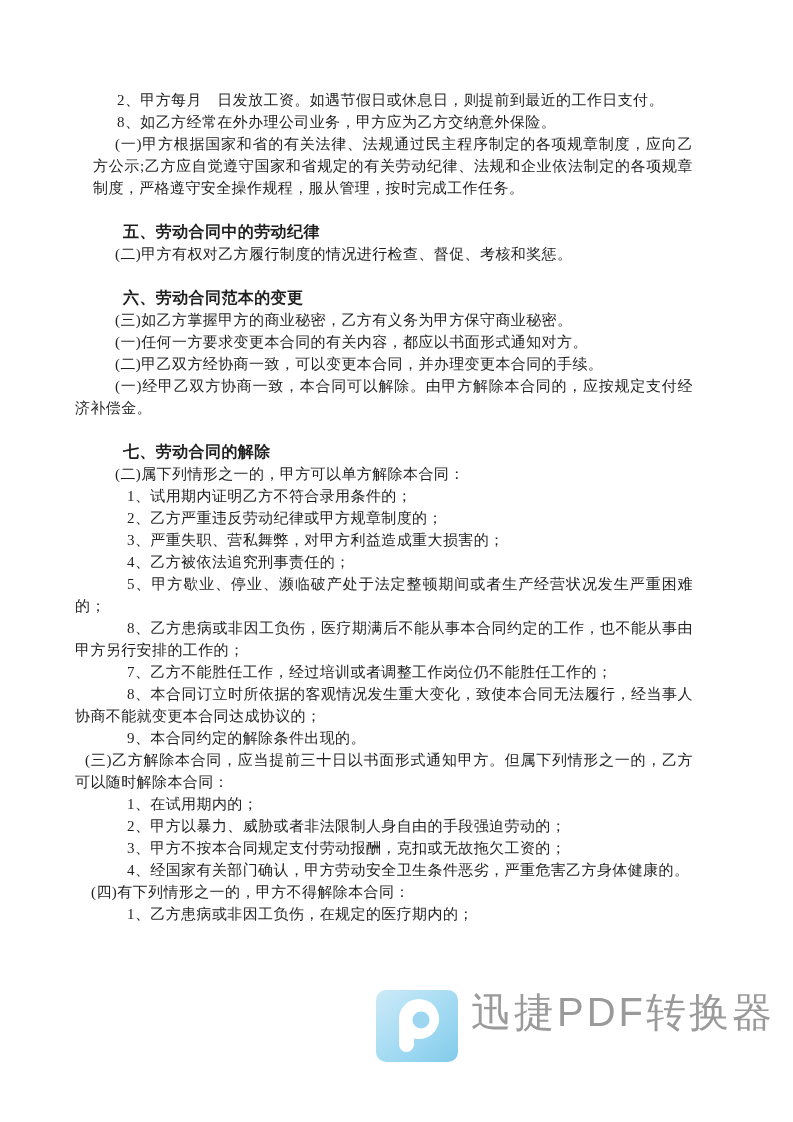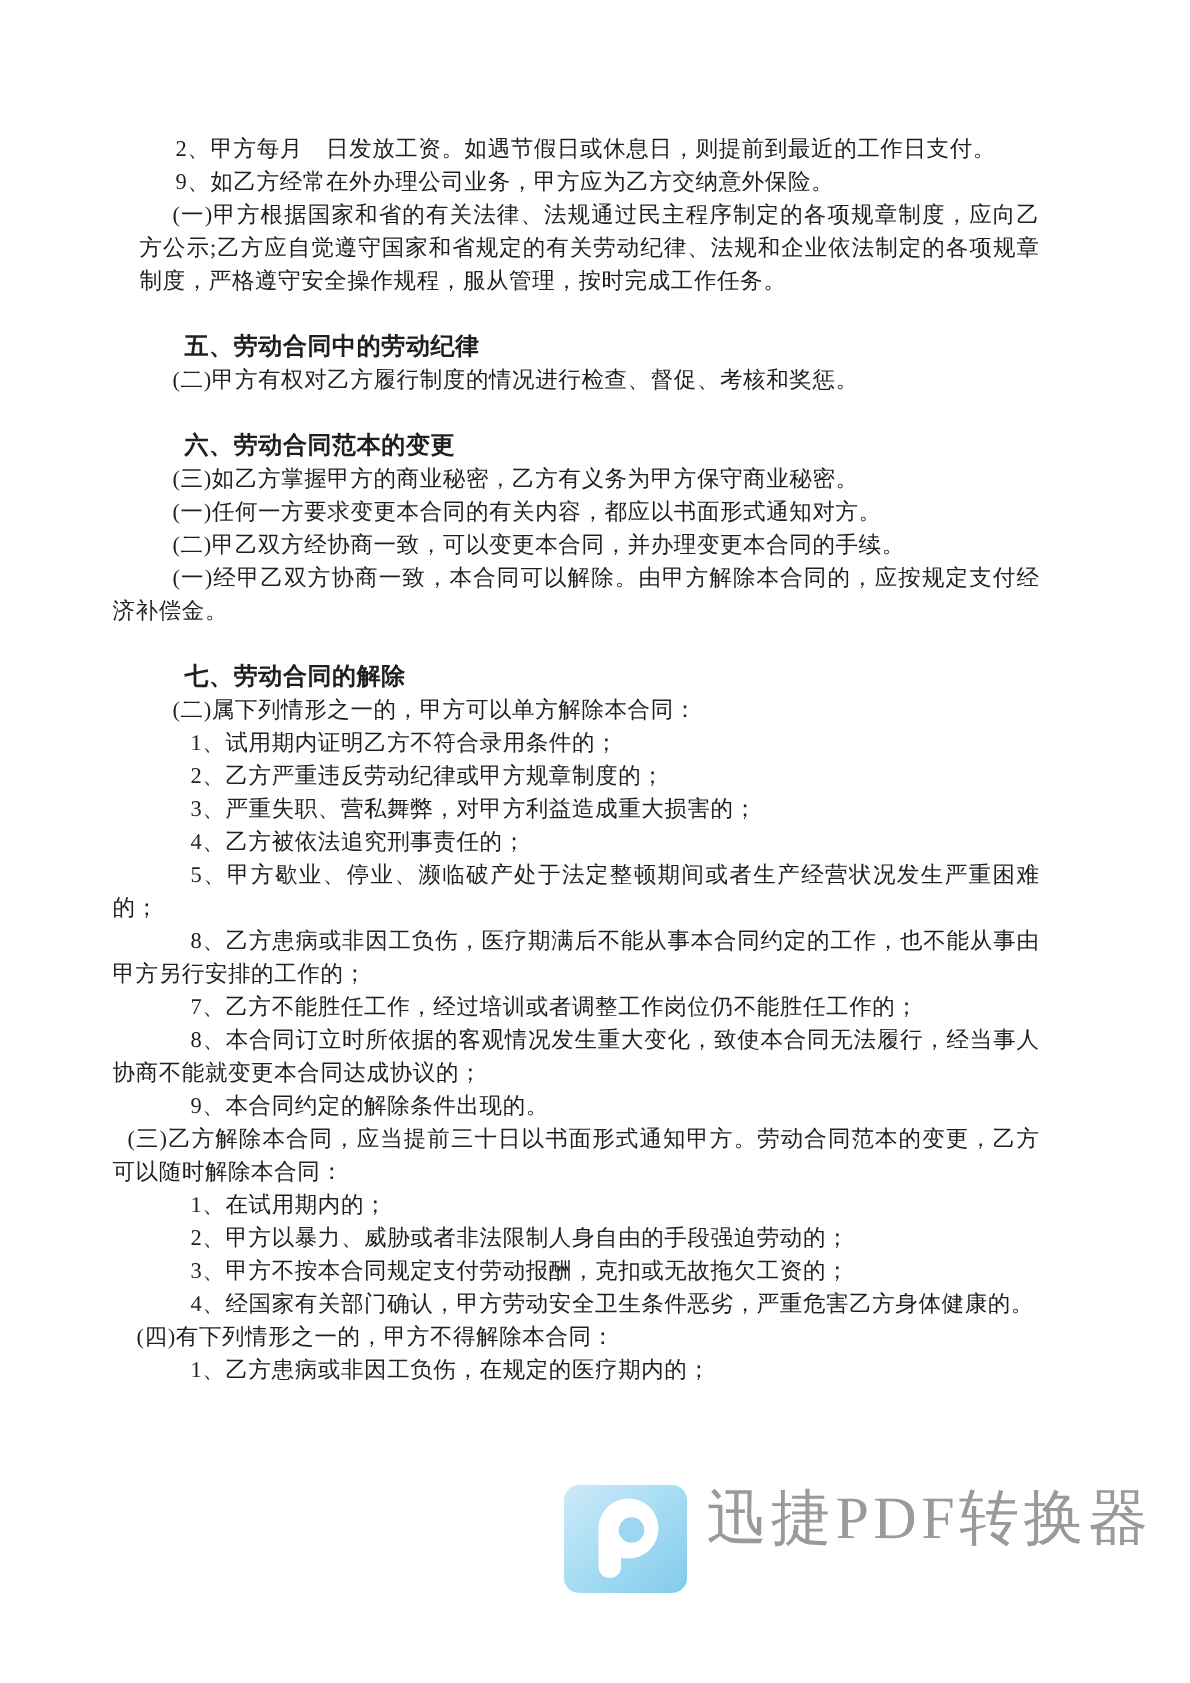--- a/index.html
+++ b/index.html
@@ -37,21 +37,21 @@
   .li   { text-indent: 52px; }   
 
   
   .watermark { position: absolute; inset: 0; z-index: 0; }
   .wm-logo {
     position: absolute; left: 376px; top: 990px;
     width: 82px; height: 72px; display: block;
   }
   .wm-text {
     position: absolute; left: 471px; top: 988px;
-    font-family: Liberation Serif, serif;
+    font-family: Liberation Sans, sans-serif;
     font-size: 40px; line-height: 48px; letter-spacing: 3px;
     white-space: nowrap;
   }
 </style>
 </head>
 <body>
 
 <div class="page">
 
   <div class="watermark">
@@ -68,41 +68,41 @@
         <circle cx="43" cy="29" r="20" fill="#ffffff"></circle>
         <rect x="23" y="24" width="15" height="38" rx="7.5" fill="#ffffff"></rect>
         <circle cx="45" cy="30" r="8.5" fill="#9dd6f1"></circle>
       </svg>
     </span>
     <span class="wm-text" style="color:#9a9a9a">迅捷PDF转换器</span>
   </div>
 
   <main class="content" id="doc-blocks">
       <p class="blk ptop">2、甲方每月　日发放工资。如遇节假日或休息日，则提前到最近的工作日支付。</p>
-      <p class="blk ptop">9、如乙方经常在外办理公司业务，甲方应为乙方交纳意外保险。</p>
+      <p class="blk ptop">8、如乙方经常在外办理公司业务，甲方应为乙方交纳意外保险。</p>
       <p class="blk p5a">(一)甲方根据国家和省的有关法律、法规通过民主程序制定的各项规章制度，应向乙方公示;乙方应自觉遵守国家和省规定的有关劳动纪律、法规和企业依法制定的各项规章制度，严格遵守安全操作规程，服从管理，按时完成工作任务。</p>
       <p class="blk h">五、劳动合同中的劳动纪律</p>
       <p class="blk p">(二)甲方有权对乙方履行制度的情况进行检查、督促、考核和奖惩。</p>
       <p class="blk h">六、劳动合同范本的变更</p>
       <p class="blk p">(三)如乙方掌握甲方的商业秘密，乙方有义务为甲方保守商业秘密。</p>
       <p class="blk p">(一)任何一方要求变更本合同的有关内容，都应以书面形式通知对方。</p>
       <p class="blk p">(二)甲乙双方经协商一致，可以变更本合同，并办理变更本合同的手续。</p>
       <p class="blk p">(一)经甲乙双方协商一致，本合同可以解除。由甲方解除本合同的，应按规定支付经济补偿金。</p>
       <p class="blk h">七、劳动合同的解除</p>
       <p class="blk p">(二)属下列情形之一的，甲方可以单方解除本合同：</p>
       <p class="blk li">1、试用期内证明乙方不符合录用条件的；</p>
       <p class="blk li">2、乙方严重违反劳动纪律或甲方规章制度的；</p>
       <p class="blk li">3、严重失职、营私舞弊，对甲方利益造成重大损害的；</p>
       <p class="blk li">4、乙方被依法追究刑事责任的；</p>
       <p class="blk li">5、甲方歇业、停业、濒临破产处于法定整顿期间或者生产经营状况发生严重困难的；</p>
       <p class="blk li">8、乙方患病或非因工负伤，医疗期满后不能从事本合同约定的工作，也不能从事由甲方另行安排的工作的；</p>
       <p class="blk li">7、乙方不能胜任工作，经过培训或者调整工作岗位仍不能胜任工作的；</p>
       <p class="blk li">8、本合同订立时所依据的客观情况发生重大变化，致使本合同无法履行，经当事人协商不能就变更本合同达成协议的；</p>
       <p class="blk li">9、本合同约定的解除条件出现的。</p>
-      <p class="blk p3">(三)乙方解除本合同，应当提前三十日以书面形式通知甲方。劳动合同范本的变更，乙方可以随时解除本合同：</p>
+      <p class="blk p3">(三)乙方解除本合同，应当提前三十日以书面形式通知甲方。但属下列情形之一的，乙方可以随时解除本合同：</p>
       <p class="blk li">1、在试用期内的；</p>
       <p class="blk li">2、甲方以暴力、威胁或者非法限制人身自由的手段强迫劳动的；</p>
       <p class="blk li">3、甲方不按本合同规定支付劳动报酬，克扣或无故拖欠工资的；</p>
       <p class="blk li">4、经国家有关部门确认，甲方劳动安全卫生条件恶劣，严重危害乙方身体健康的。</p>
       <p class="blk p4">(四)有下列情形之一的，甲方不得解除本合同：</p>
       <p class="blk li">1、乙方患病或非因工负伤，在规定的医疗期内的；</p>
     </main>
 
 </div>
 

